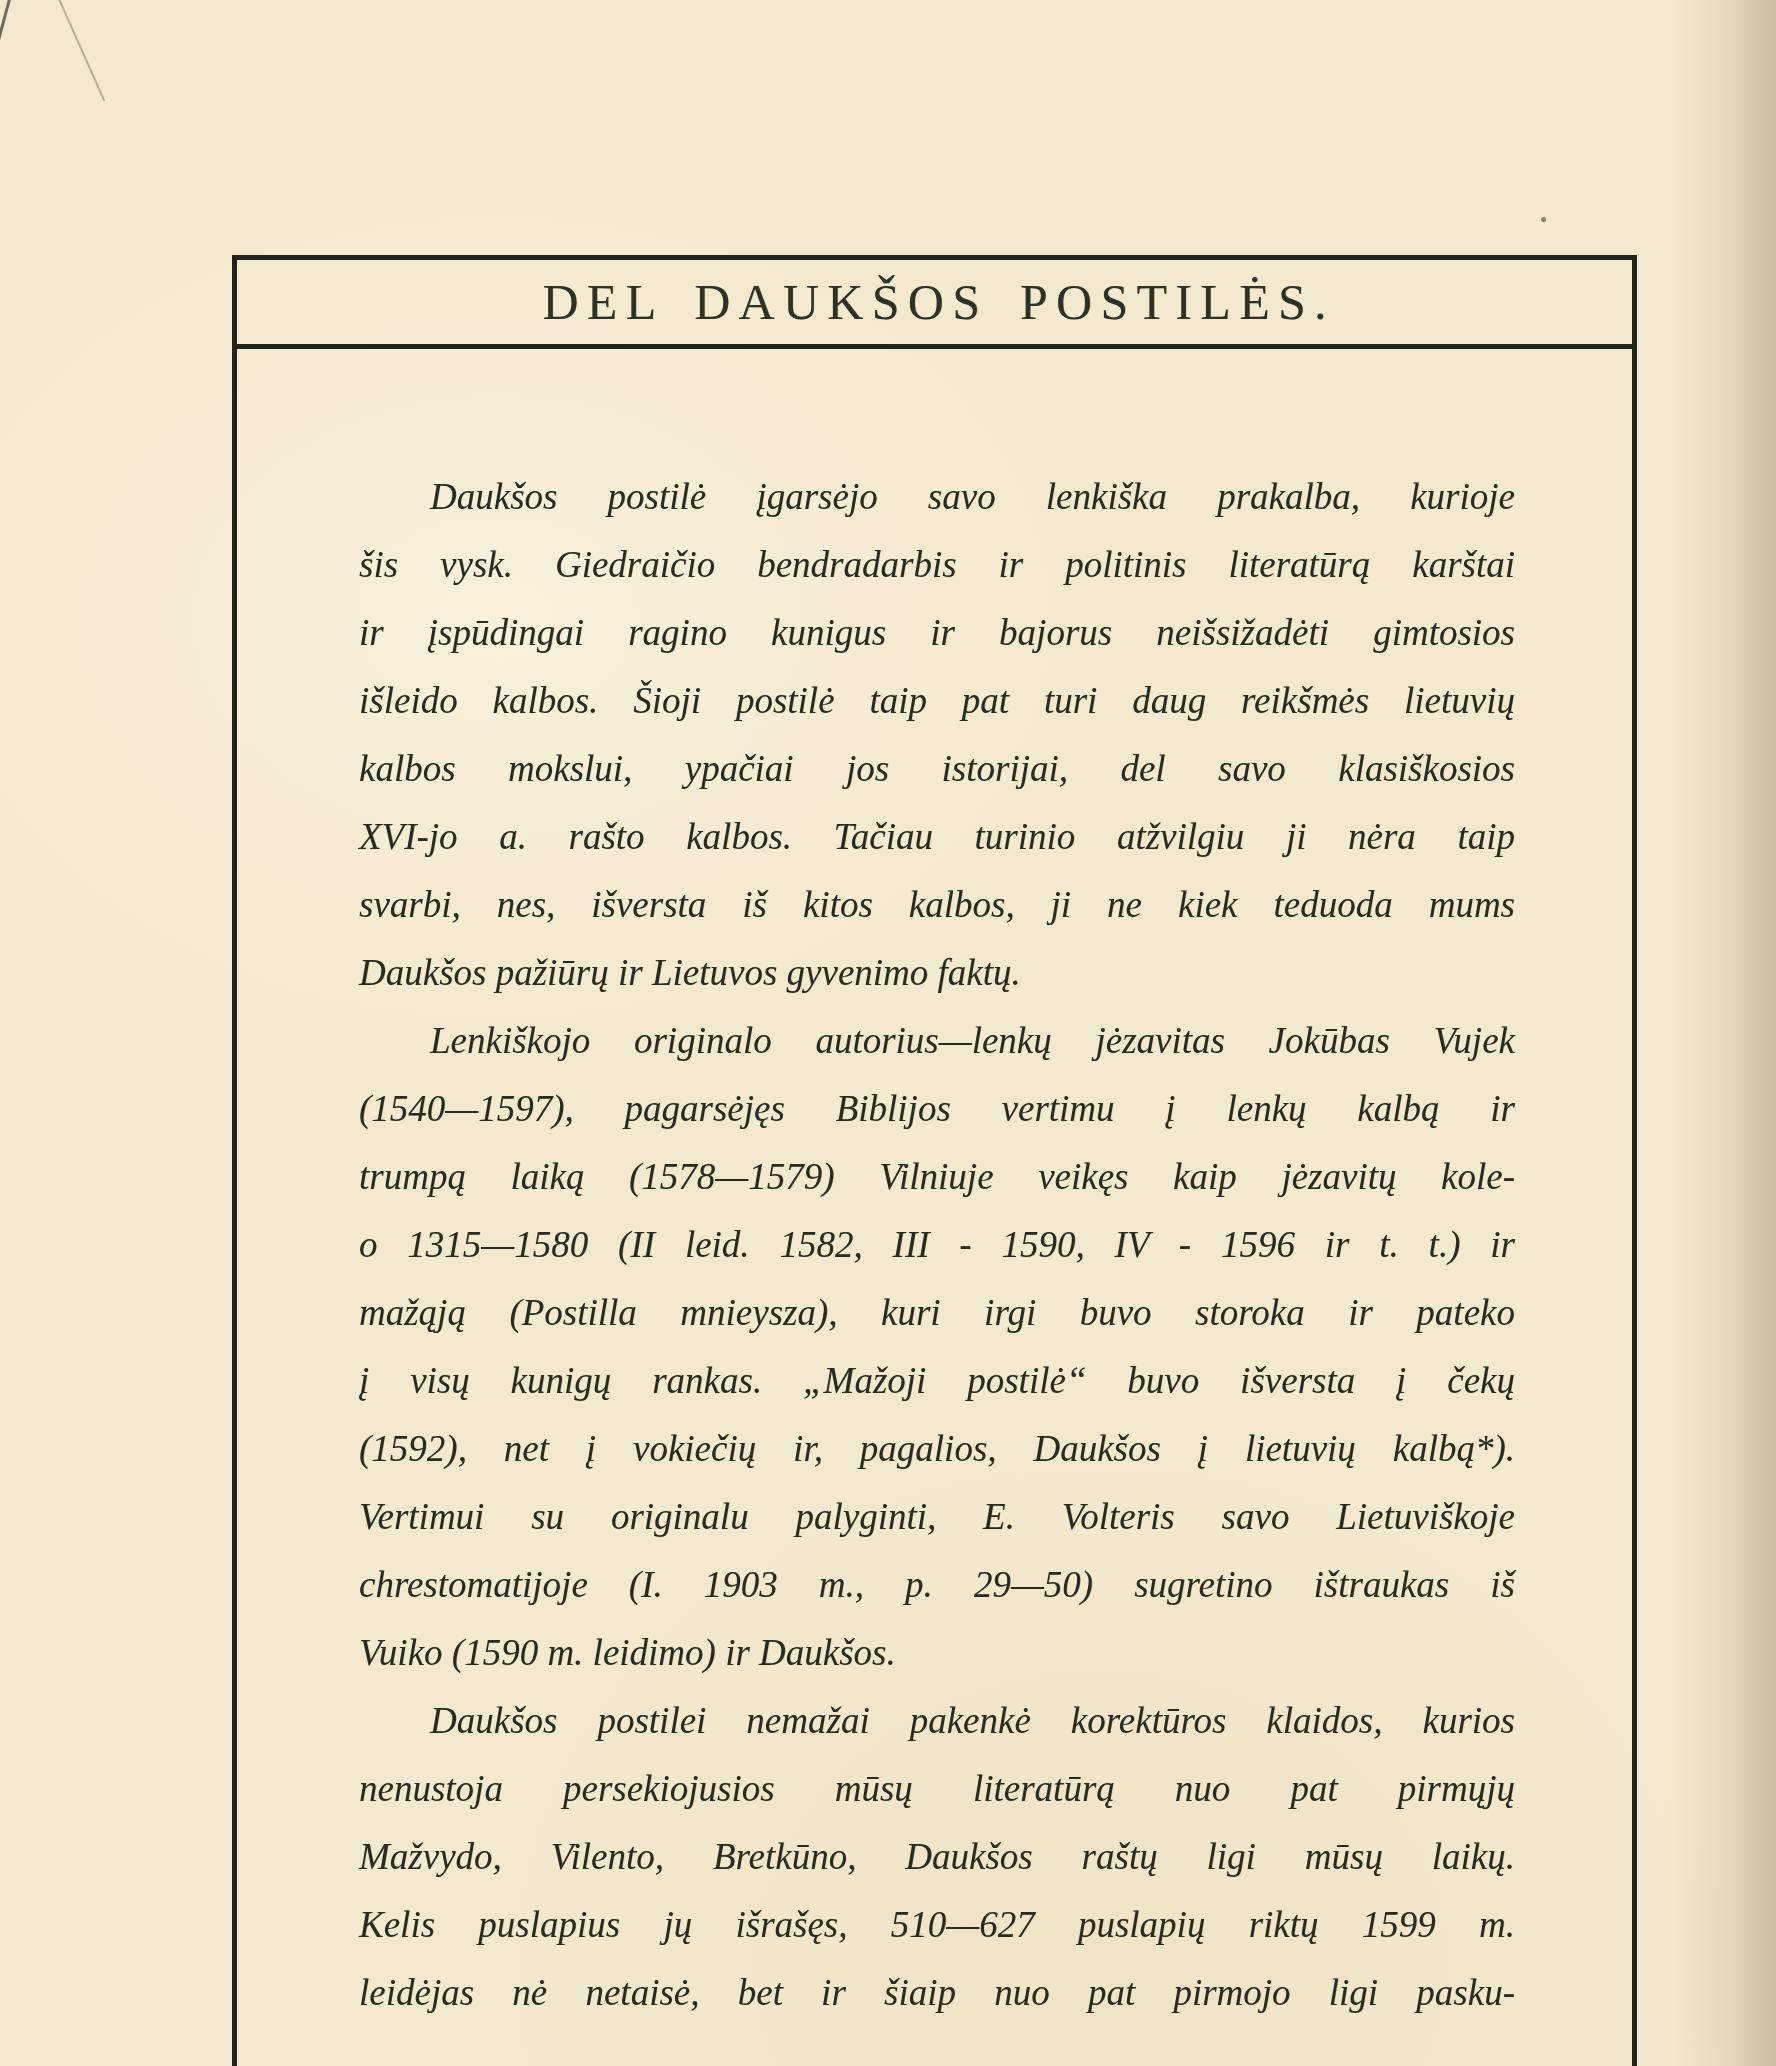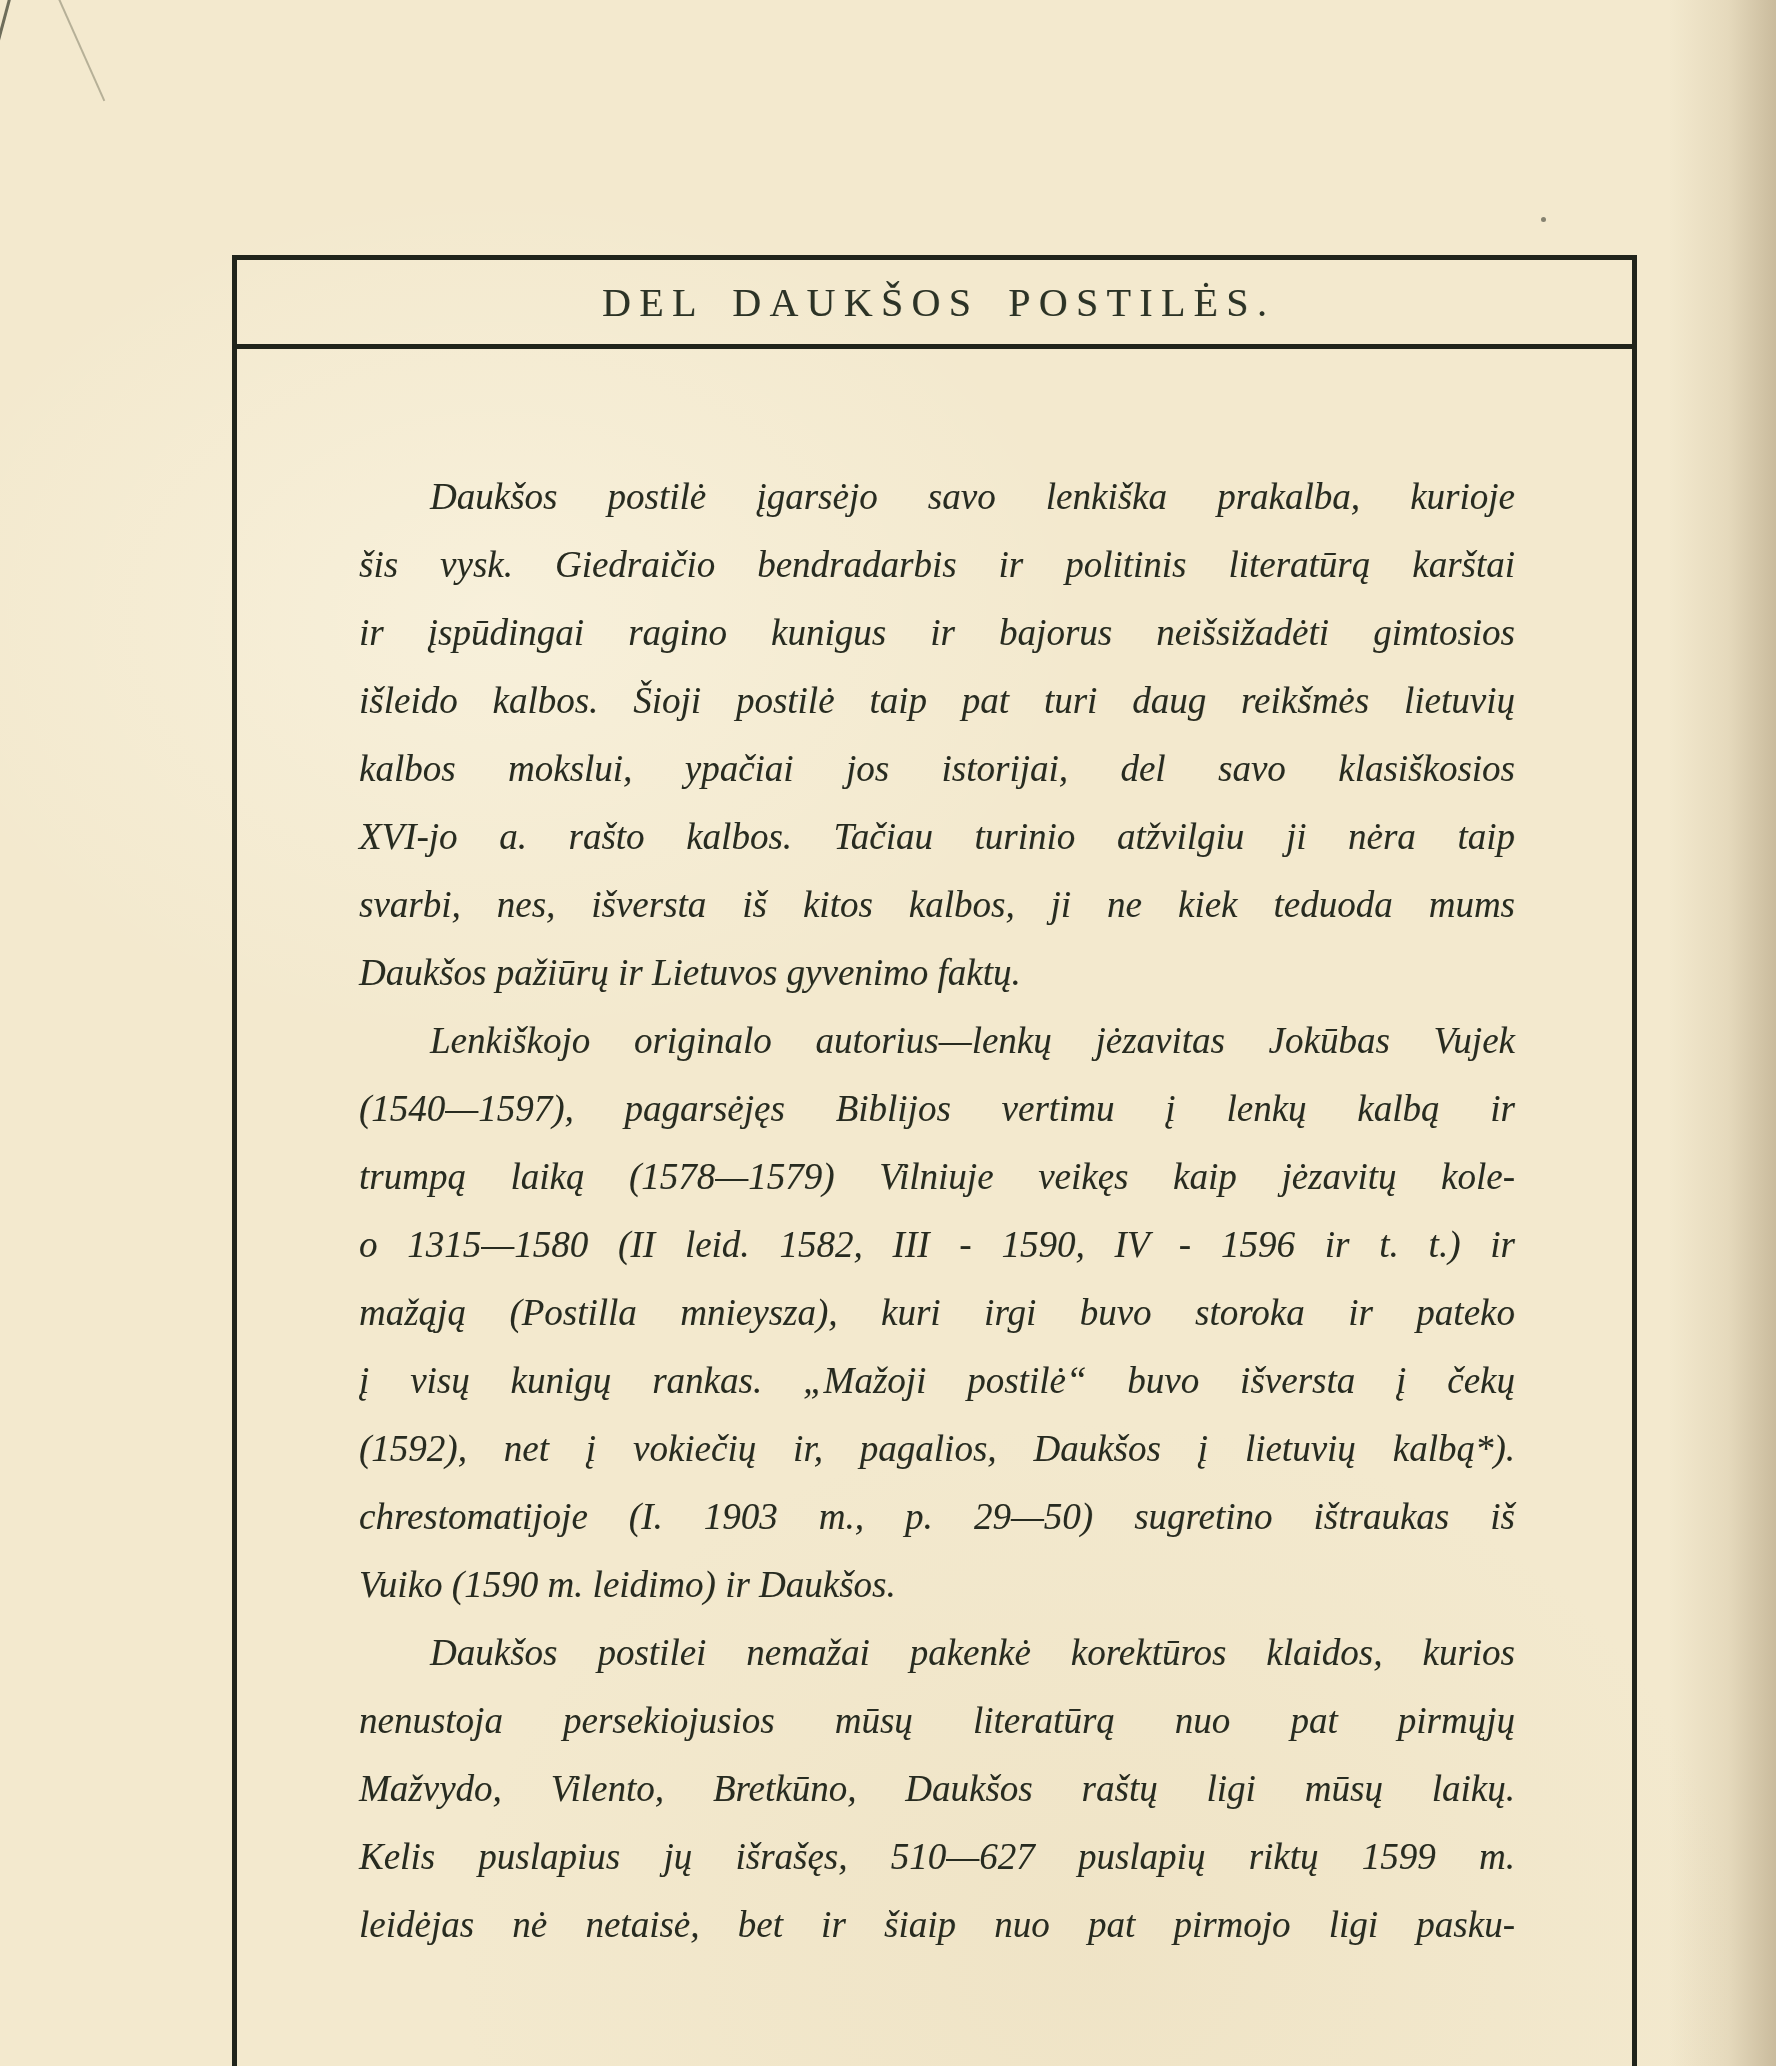--- a/index.html
+++ b/index.html
@@ -74,21 +74,21 @@
     box-sizing: border-box;
   }
   .header {
     height: 84px;
     border-bottom: 5px solid #20241b;
     display: flex;
     align-items: center;
     justify-content: center;
   }
   .title {
-    font-size: 40px;
+    font-size: 50px;
     letter-spacing: 8.3px;
     word-spacing: 10.7px;
     padding-left: 8.3px; 
     white-space: nowrap;
     color: #2c3326;
     text-shadow: 0.4px 0.4px 0 rgba(44,51,38,0.30);
   }
   .body-text {
     padding: 114px 117px 0 122px;
     font-size: 37px;
@@ -133,20 +133,21 @@
       <div class="line">svarbi, nes, išversta iš kitos kalbos, ji ne kiek teduoda mums</div>
       <div class="line para-last">Daukšos pažiūrų ir Lietuvos gyvenimo faktų.</div>
 
       <div class="line para-first">Lenkiškojo originalo autorius—lenkų jėzavitas Jokūbas Vujek</div>
       <div class="line">(1540—1597), pagarsėjęs Biblijos vertimu į lenkų kalbą ir</div>
       <div class="line">trumpą laiką (1578—1579) Vilniuje veikęs kaip jėzavitų kole-</div>
       <div class="line">o 1315—1580 (II leid. 1582, III - 1590, IV - 1596 ir t. t.) ir</div>
       <div class="line">mažąją (Postilla mnieysza), kuri irgi buvo storoka ir pateko</div>
       <div class="line">į visų kunigų rankas. „Mažoji postilė“ buvo išversta į čekų</div>
       <div class="line">(1592), net į vokiečių ir, pagalios, Daukšos į lietuvių kalbą*).</div>
+      <div class="line">Vertimui su originalu palyginti, E. Volteris savo Lietuviškoje</div>
       <div class="line">chrestomatijoje (I. 1903 m., p. 29—50) sugretino ištraukas iš</div>
       <div class="line para-last">Vuiko (1590 m. leidimo) ir Daukšos.</div>
 
       <div class="line para-first">Daukšos postilei nemažai pakenkė korektūros klaidos, kurios</div>
       <div class="line">nenustoja persekiojusios mūsų literatūrą nuo pat pirmųjų</div>
       <div class="line">Mažvydo, Vilento, Bretkūno, Daukšos raštų ligi mūsų laikų.</div>
       <div class="line">Kelis puslapius jų išrašęs, 510—627 puslapių riktų 1599 m.</div>
       <div class="line">leidėjas nė netaisė, bet ir šiaip nuo pat pirmojo ligi pasku-</div>
 
     </div>

